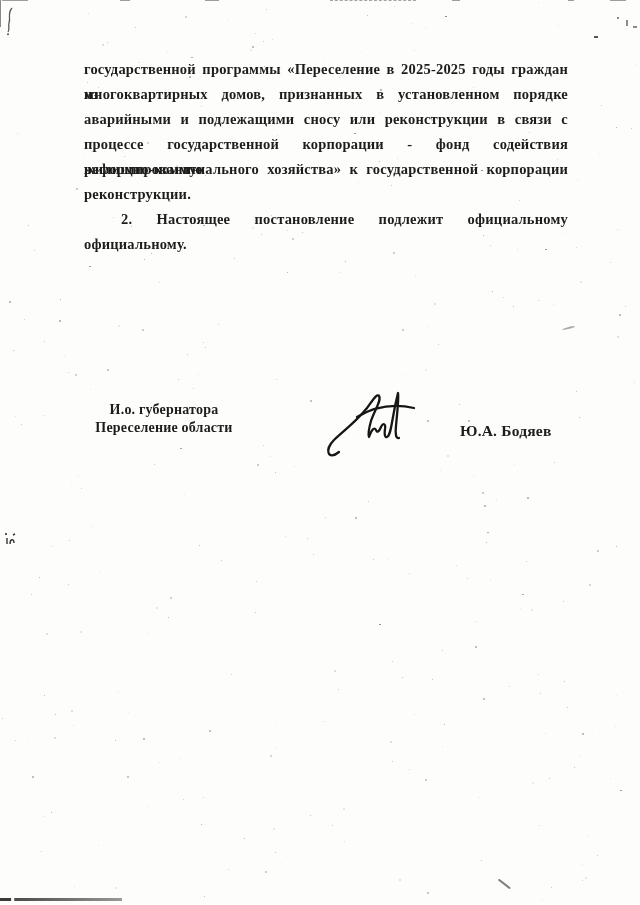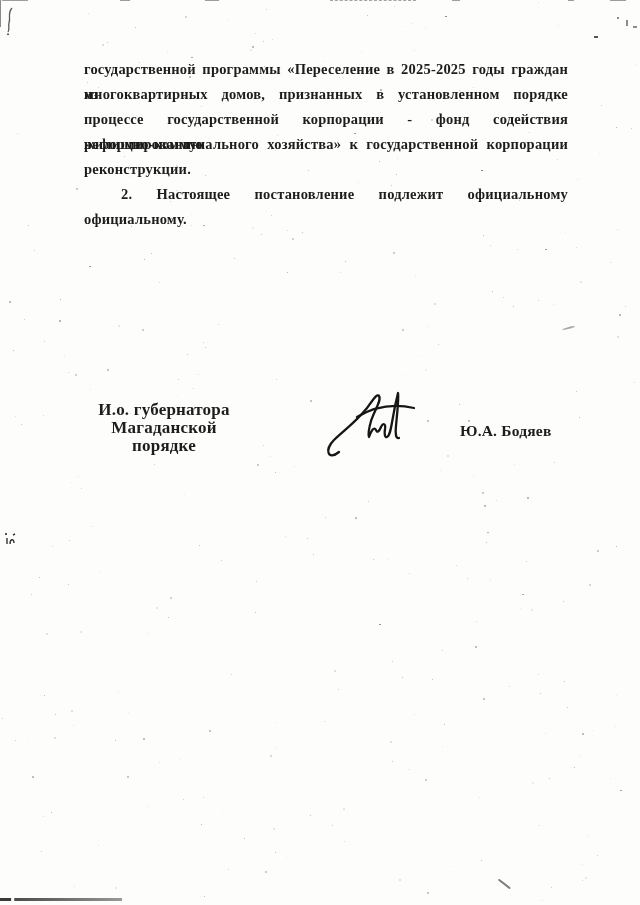--- a/index.html
+++ b/index.html
@@ -21,21 +21,21 @@
   #body-text{
     position:absolute;top:57px;left:84px;width:484px;
     font-size:14.5px;
   }
   .line{height:25px;line-height:25px;white-space:nowrap;overflow:visible;}
   .j{text-align:justify;text-align-last:justify;white-space:normal;}
   .i{padding-left:37px;}
   #signature-block{position:absolute;top:0;left:0;width:640px;height:905px;pointer-events:none;}
   #signature-title{
     position:absolute;top:401px;left:86px;width:156px;
-    text-align:center;font-size:17px;line-height:18px;
+    text-align:center;font-size:14px;line-height:18px;
   }
   #signature-name{
     position:absolute;top:422px;left:460px;font-size:15.5px;
   }
   #signature-mark{position:absolute;top:386px;left:324px;}
   .artifact{position:absolute;}
   #bottom-bar{
     left:0;top:898px;width:122px;height:3px;
     background:linear-gradient(90deg,#3a3a3a 0%,#3a3a3a 9%,transparent 9.5%,transparent 11.5%,#4c4c4c 12%,#6a6a6a 48%,#8f8f8f 90%,#9a9a9a 100%);
   }
@@ -56,31 +56,32 @@
 </style>
 </head>
 <body>
 
 <div id="paper">
 
 
   <div id="body-text">
     <div class="line j">государственной программы «Переселение в 2025-2025 годы граждан из</div>
     <div class="line j">многоквартирных домов, признанных в установленном порядке</div>
+    <div class="line j">аварийными и подлежащими сносу или реконструкции в связи с</div>
     <div class="line j">процессе государственной корпорации - фонд содействия реформированию</div>
     <div class="line j">жилищно-коммунального хозяйства» к государственной корпорации</div>
     <div class="line">реконструкции.</div>
     <div class="line j i">2. Настоящее постановление подлежит официальному</div>
     <div class="line">официальному.</div>
   </div>
 
   <div id="signature-block">
     <div id="signature-title">
       <div>И.о. губернатора</div>
-      <div>Магаданской порядке</div>
+      <div>Переселение области</div>
     </div>
     <svg id="signature-mark" width="96" height="78" viewBox="0 0 96 78">
       <g fill="none" stroke="#161614" stroke-width="2.3" stroke-linecap="round" stroke-linejoin="round">
         <path d="M15,66 C4,75 0,64 10,54 C19,45 31,37 43,22 C49,14 53,7 55,10 C58,14 50,25 47,35 C45,42 44,48 45,51 C47,45 50,40 52,44 C53,47 55,46 57,41 C59,37 62,37 61,43 C60,48 61,52 63,51 C66,50 67,42 69,31 C71,19 73,11 74,7 C75,12 73,28 72,40 C71,48 72,53 75,52"></path>
         <path d="M33,31 C48,22 68,17 90,22"></path>
       </g>
     </svg>
     <div id="signature-name">Ю.А. Бодяев</div>
   </div>
 

